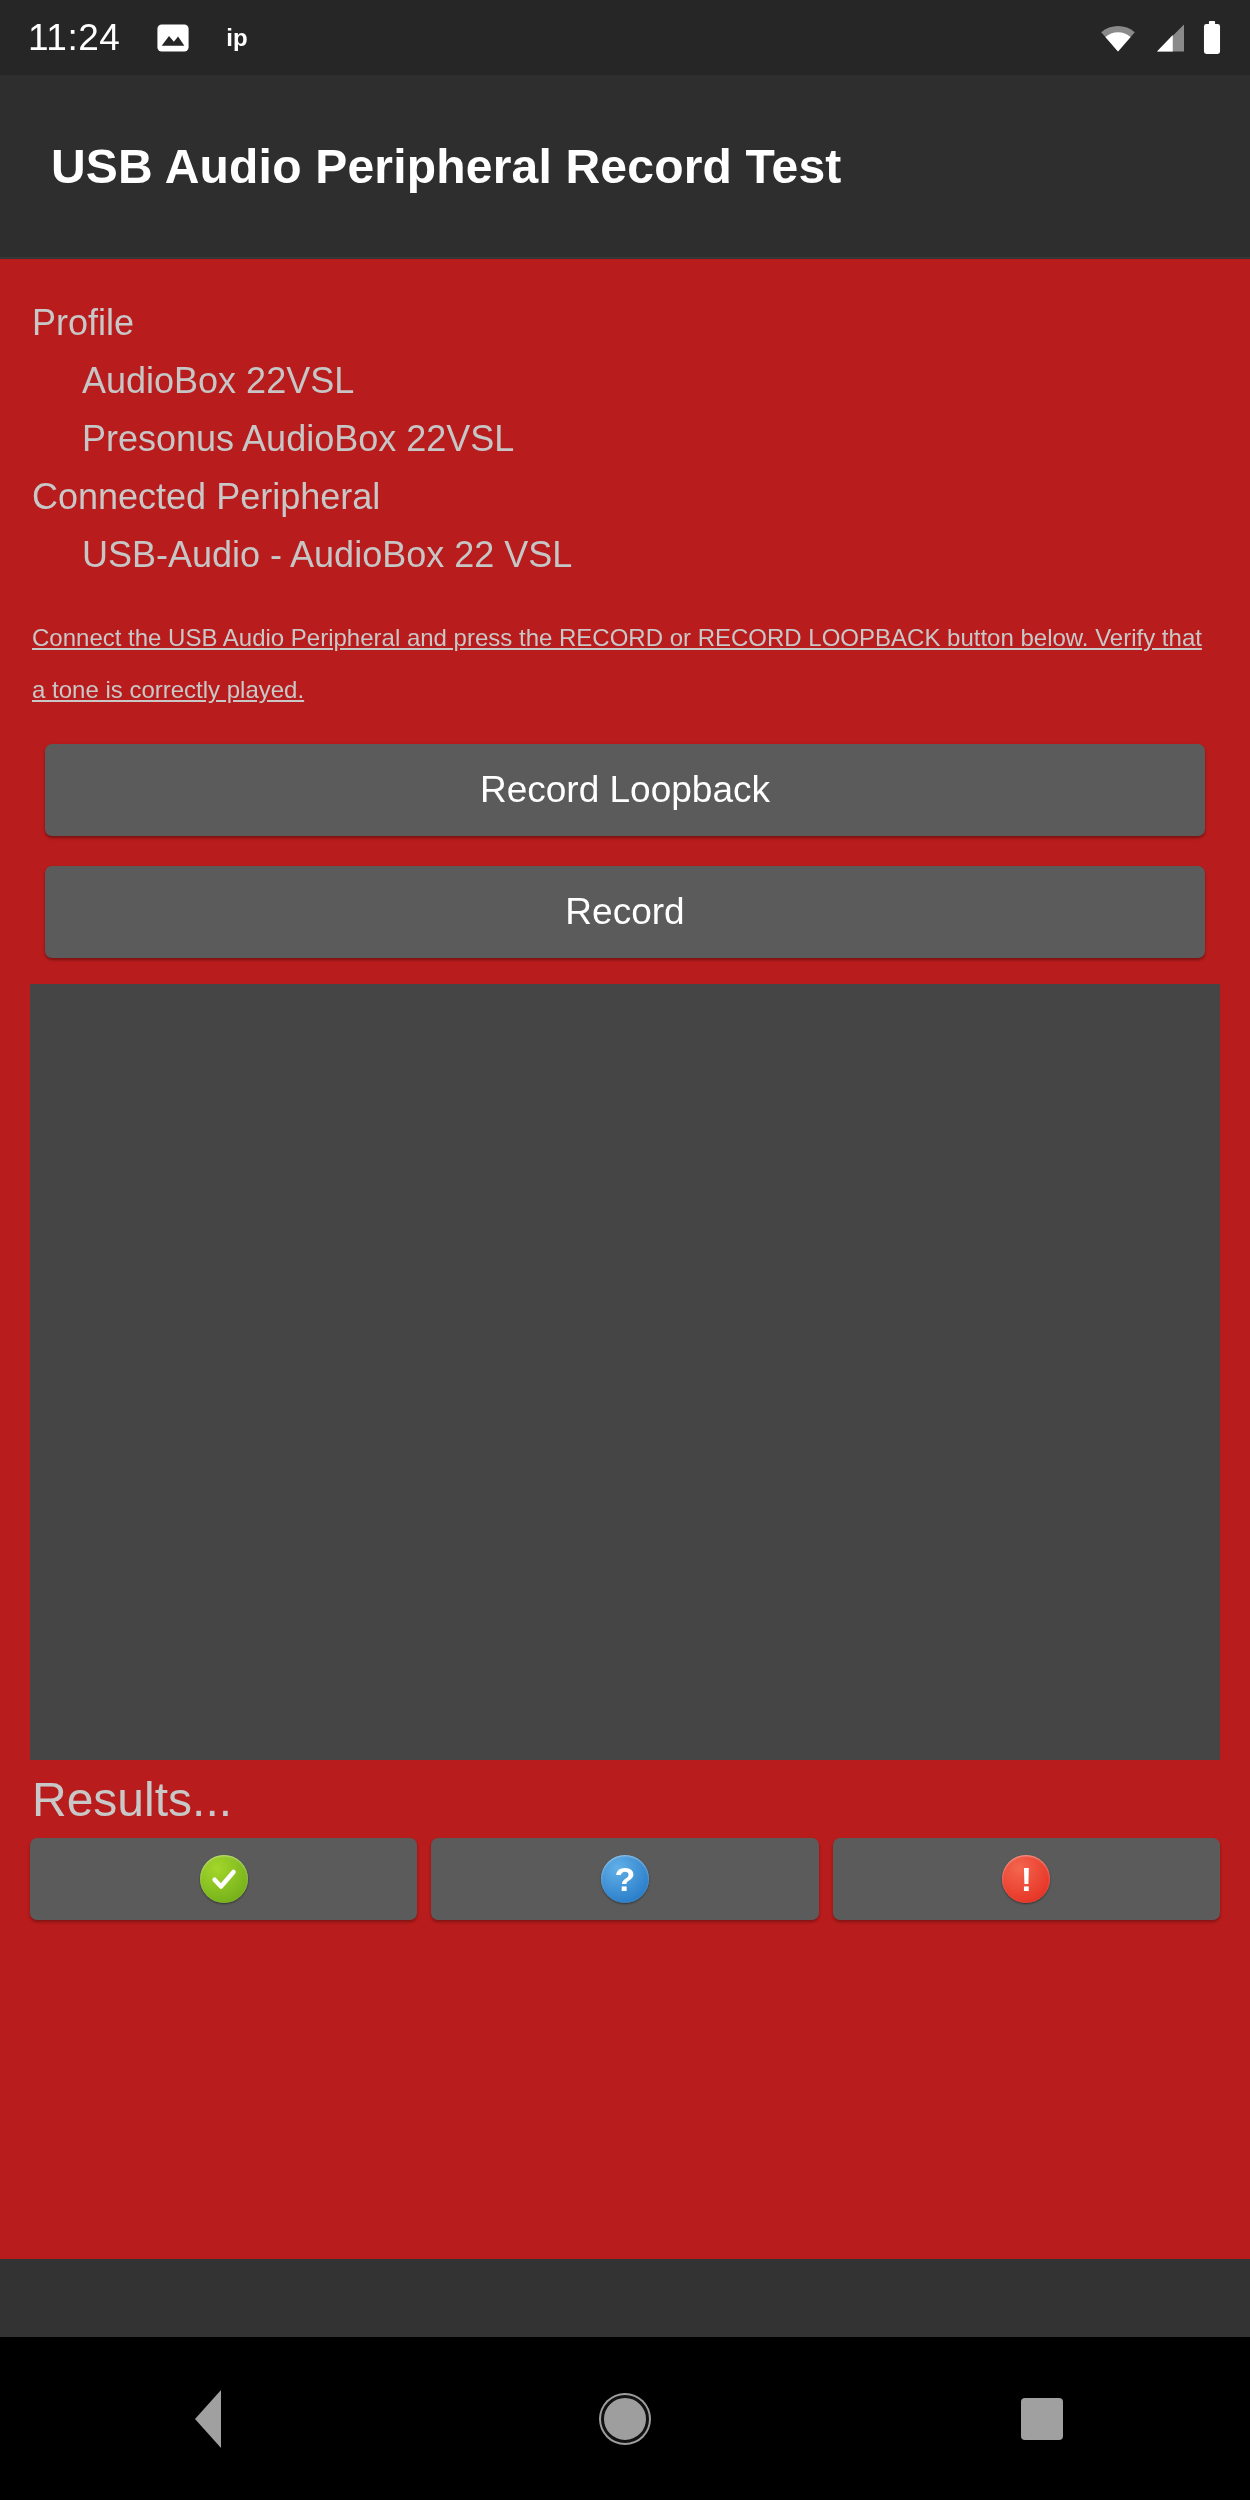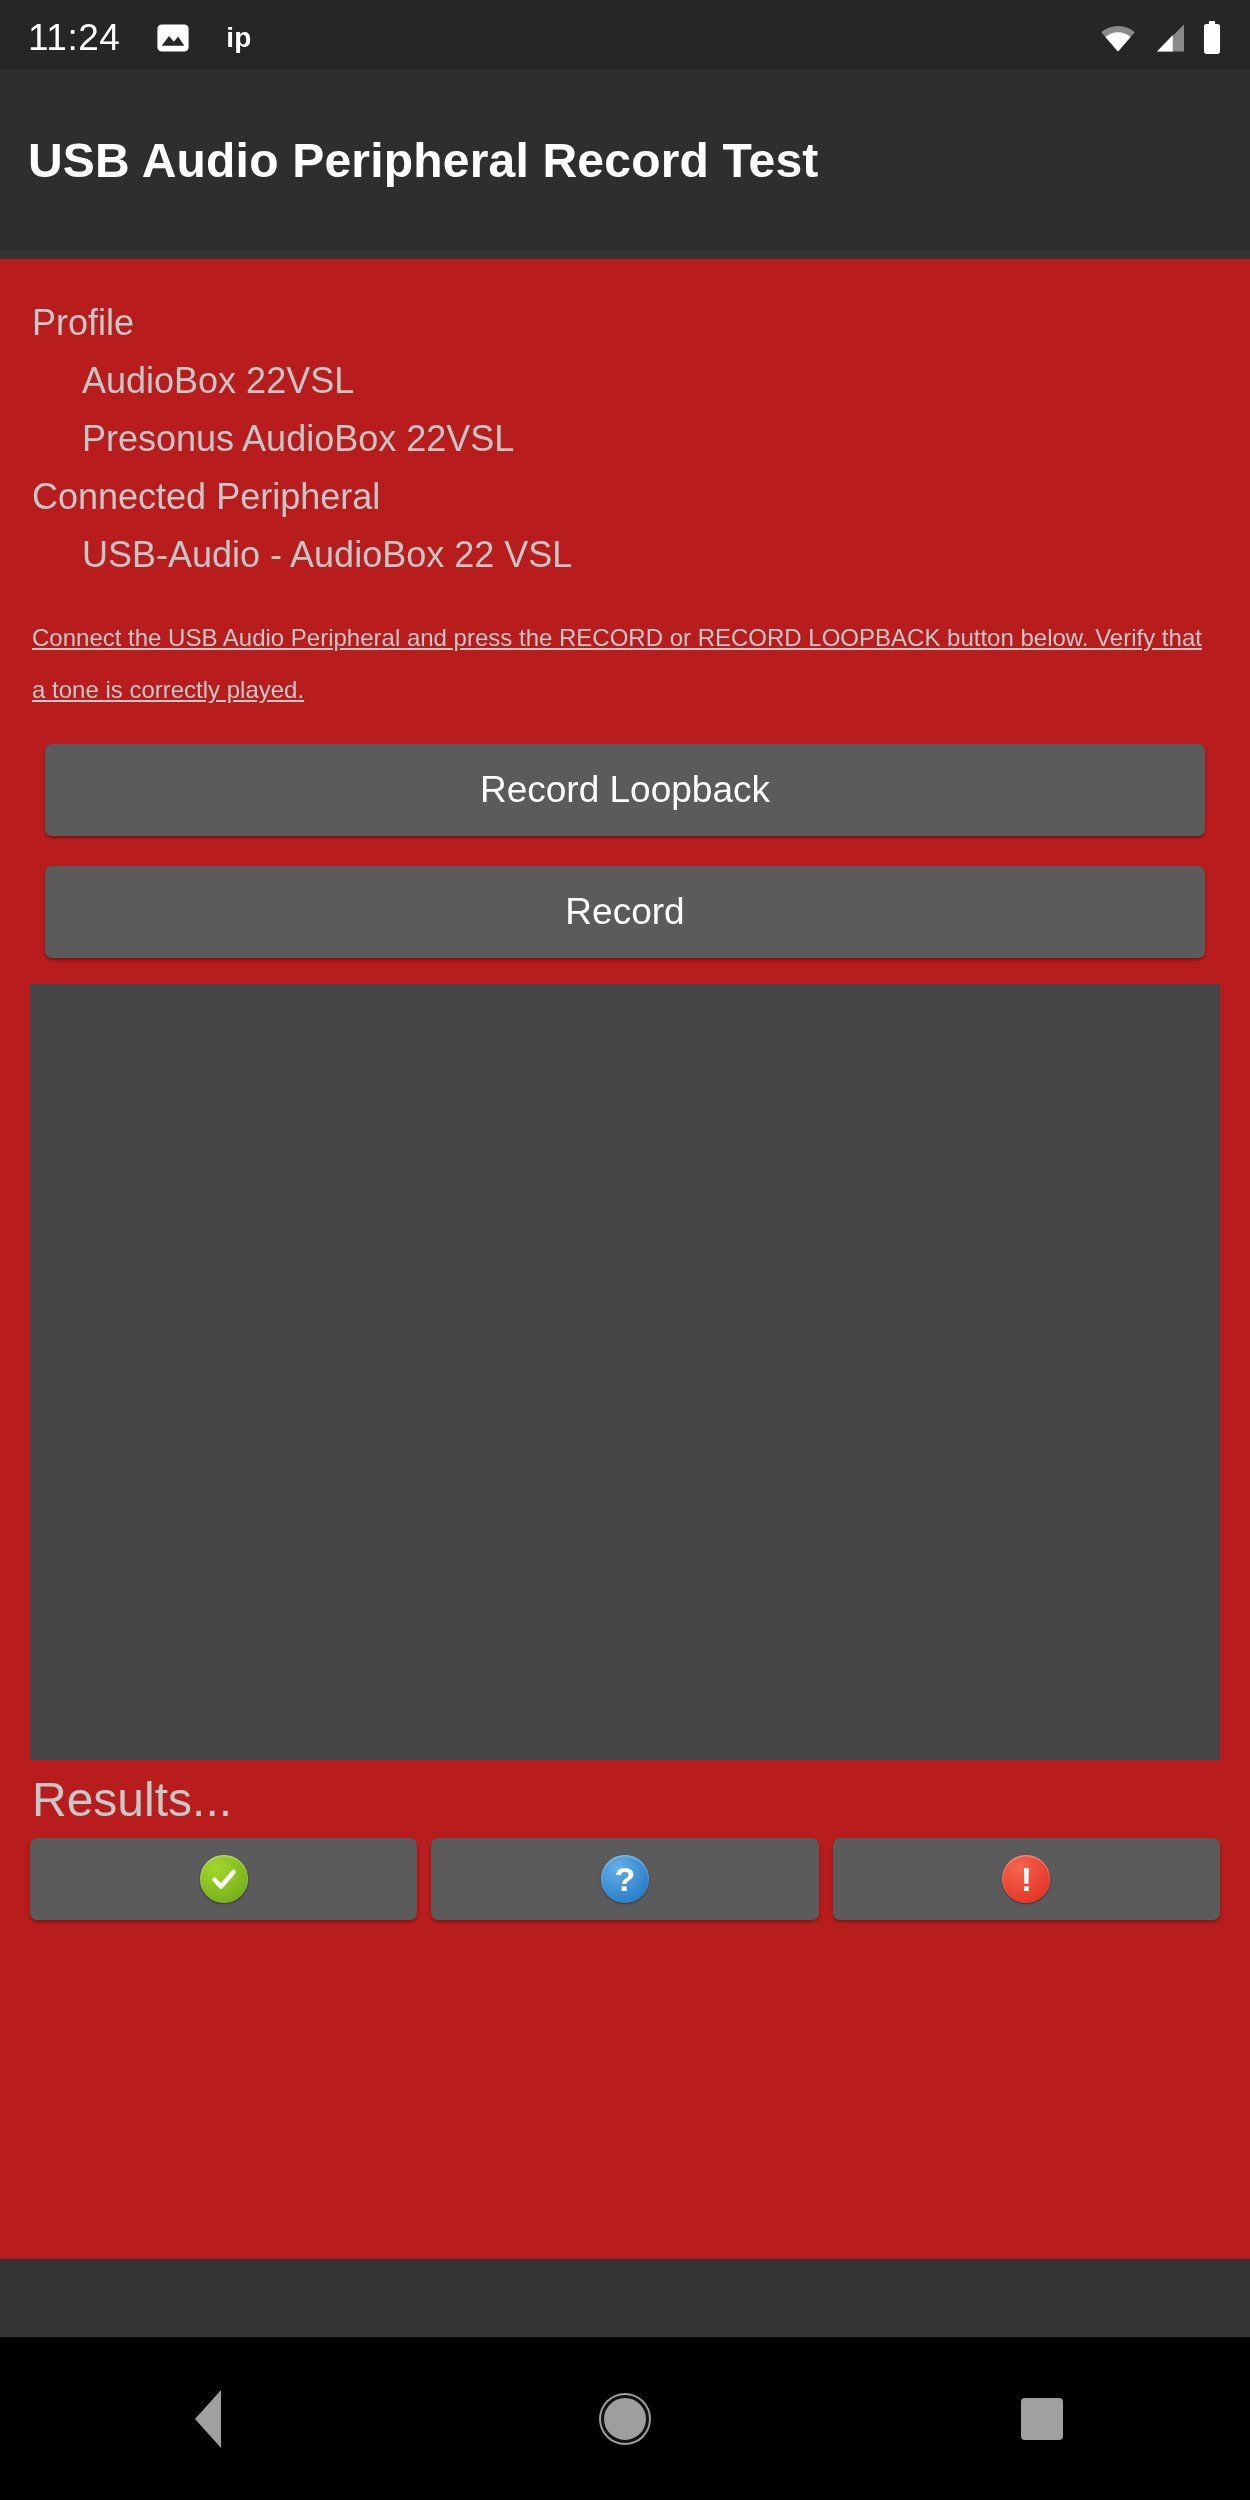--- a/index.html
+++ b/index.html
@@ -44,35 +44,35 @@
   }
   .status-right {
     margin-left: auto;
     display: flex;
     align-items: center;
     gap: 16px;
   }
   .sys-icon { display: block; }
   .status-text-icon {
     color: #ffffff;
-    font-size: 28px;
+    font-size: 24px;
     font-weight: 600;
   }
 
   
   .title-bar {
     position: absolute;
-    top: 69px; left: 0;
+    top: 75px; left: 0;
     width: 1250px;
     height: 183px;
     background: #2e2e2e;
     display: flex;
     align-items: center;
     box-sizing: border-box;
-    padding-left: 28px;
+    padding-left: 51px;
     border-bottom: 1px solid #3a3a3a;
   }
   .title-text {
     color: #ffffff;
     font-size: 48px;
     font-weight: bold;
     letter-spacing: 0.2px;
   }
 
   

